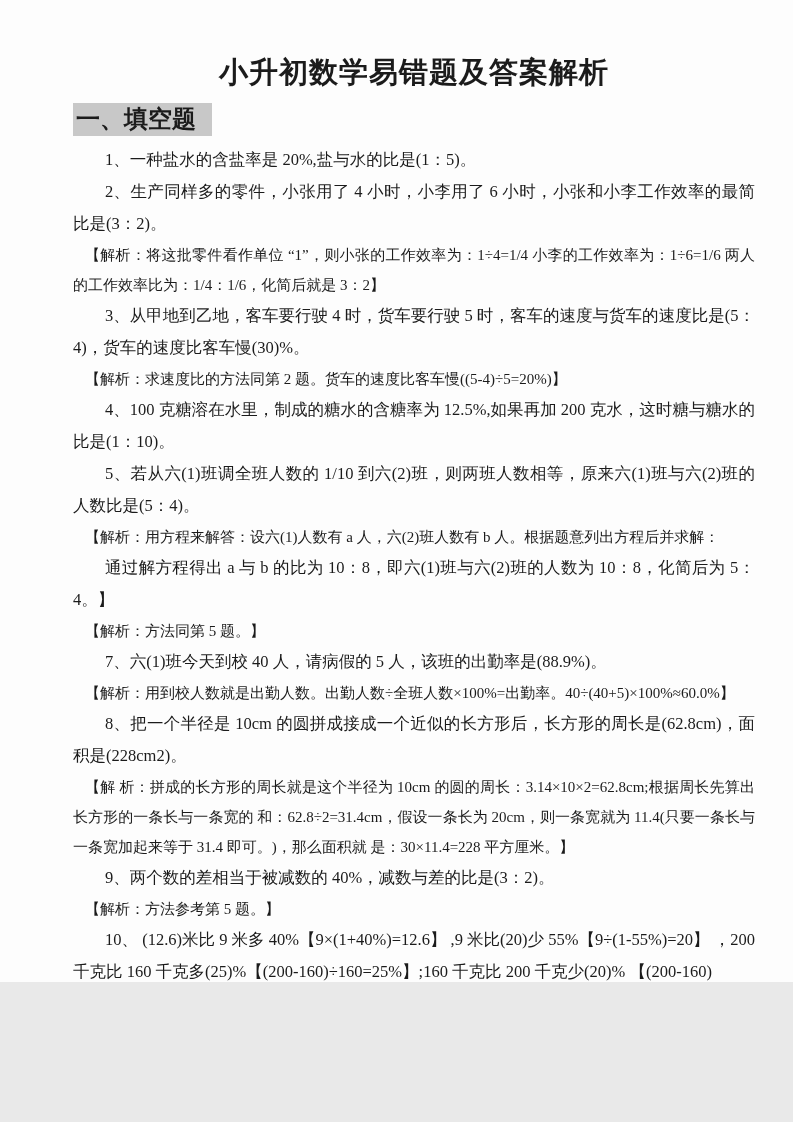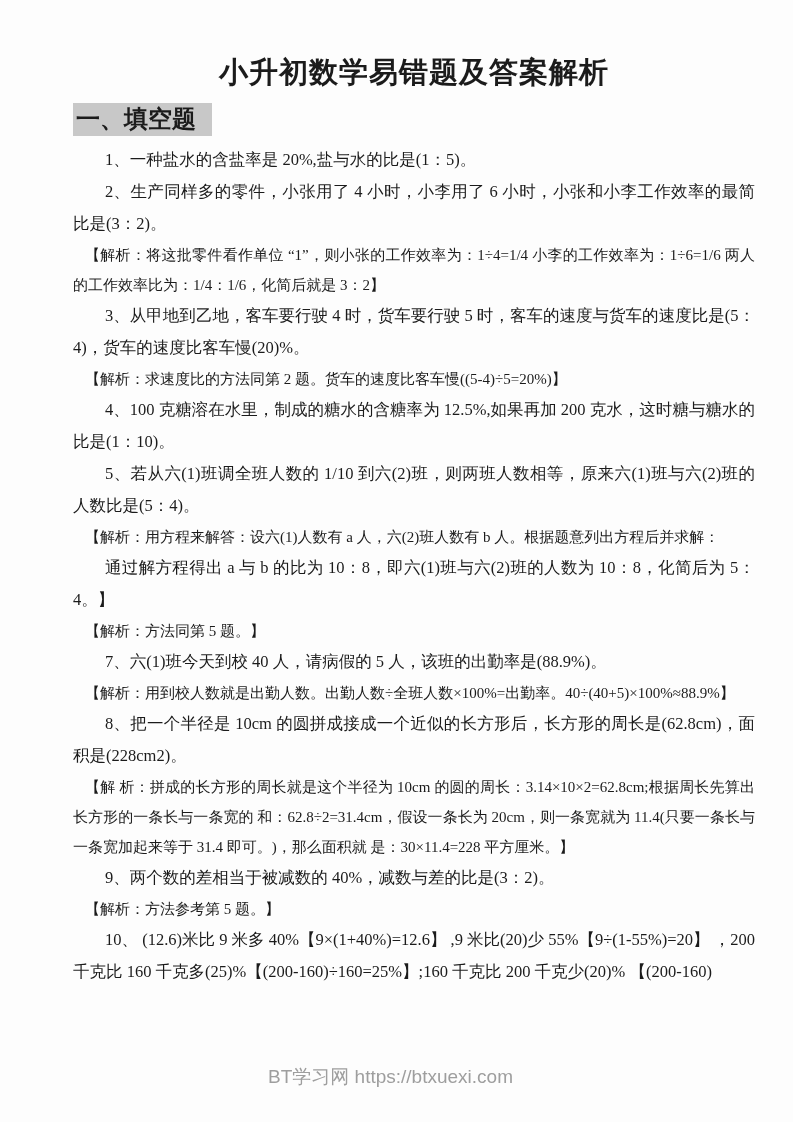--- a/index.html
+++ b/index.html
@@ -10,21 +10,21 @@
   }
   * { box-sizing: border-box; }
   html, body { margin: 0; padding: 0; }
   body {
     background: #e9e9e9;
     font-family: "Liberation Serif", "DejaVu Serif", serif;
   }
   .page {
     position: relative;
     width: 793px;
-    height: 1122px;
+    height: 982px;
     margin: 0 auto;
     background: var(--background);
     color: var(--text);
     overflow: hidden;
   }
   .doc-title {
     margin: 54px 38px 0 73px;
     text-align: center;
     font-size: 29px;
     font-weight: bold;
@@ -79,29 +79,29 @@
   <h1 class="doc-title">小升初数学易错题及答案解析</h1>
 
   <div class="heading-row">
     <span class="heading-badge">一、填空题</span>
   </div>
 
   <div class="content">
     <p class="q">1、一种盐水的含盐率是 20%,盐与水的比是(1：5)。</p>
     <p class="q">2、生产同样多的零件，小张用了 4 小时，小李用了 6 小时，小张和小李工作效率的最简比是(3：2)。</p>
     <p class="a">【解析：将这批零件看作单位 “1”，则小张的工作效率为：1÷4=1/4 小李的工作效率为：1÷6=1/6 两人的工作效率比为：1/4：1/6，化简后就是 3：2】</p>
-    <p class="q">3、从甲地到乙地，客车要行驶 4 时，货车要行驶 5 时，客车的速度与货车的速度比是(5：4)，货车的速度比客车慢(20)%。</p>
+    <p class="q">3、从甲地到乙地，客车要行驶 4 时，货车要行驶 5 时，客车的速度与货车的速度比是(5：4)，货车的速度比客车慢(30)%。</p>
     <p class="a">【解析：求速度比的方法同第 2 题。货车的速度比客车慢((5-4)÷5=20%)】</p>
     <p class="q">4、100 克糖溶在水里，制成的糖水的含糖率为 12.5%,如果再加 200 克水，这时糖与糖水的比是(1：10)。</p>
     <p class="q">5、若从六(1)班调全班人数的 1/10 到六(2)班，则两班人数相等，原来六(1)班与六(2)班的人数比是(5：4)。</p>
     <p class="a">【解析：用方程来解答：设六(1)人数有 a 人，六(2)班人数有 b 人。根据题意列出方程后并求解：</p>
     <p class="q">通过解方程得出 a 与 b 的比为 10：8，即六(1)班与六(2)班的人数为 10：8，化简后为 5：4。】</p>
     <p class="a">【解析：方法同第 5 题。】</p>
     <p class="q">7、六(1)班今天到校 40 人，请病假的 5 人，该班的出勤率是(88.9%)。</p>
-    <p class="a">【解析：用到校人数就是出勤人数。出勤人数÷全班人数×100%=出勤率。40÷(40+5)×100%≈88.9%】</p>
+    <p class="a">【解析：用到校人数就是出勤人数。出勤人数÷全班人数×100%=出勤率。40÷(40+5)×100%≈60.0%】</p>
     <p class="q">8、把一个半径是 10cm 的圆拼成接成一个近似的长方形后，长方形的周长是(62.8cm)，面积是(228cm2)。</p>
     <p class="a">【解 析：拼成的长方形的周长就是这个半径为 10cm 的圆的周长：3.14×10×2=62.8cm;根据周长先算出长方形的一条长与一条宽的 和：62.8÷2=31.4cm，假设一条长为 20cm，则一条宽就为 11.4(只要一条长与一条宽加起来等于 31.4 即可。)，那么面积就 是：30×11.4=228 平方厘米。】</p>
     <p class="q">9、两个数的差相当于被减数的 40%，减数与差的比是(3：2)。</p>
     <p class="a">【解析：方法参考第 5 题。】</p>
     <p class="q">10、 (12.6)米比 9 米多 40%【9×(1+40%)=12.6】 ,9 米比(20)少 55%【9÷(1-55%)=20】 ，200 千克比 160 千克多(25)%【(200-160)÷160=25%】;160 千克比 200 千克少(20)% 【(200-160)</p>
   </div>
 
   <div class="footer">BT学习网 https://btxuexi.com</div>
 
 </div>

